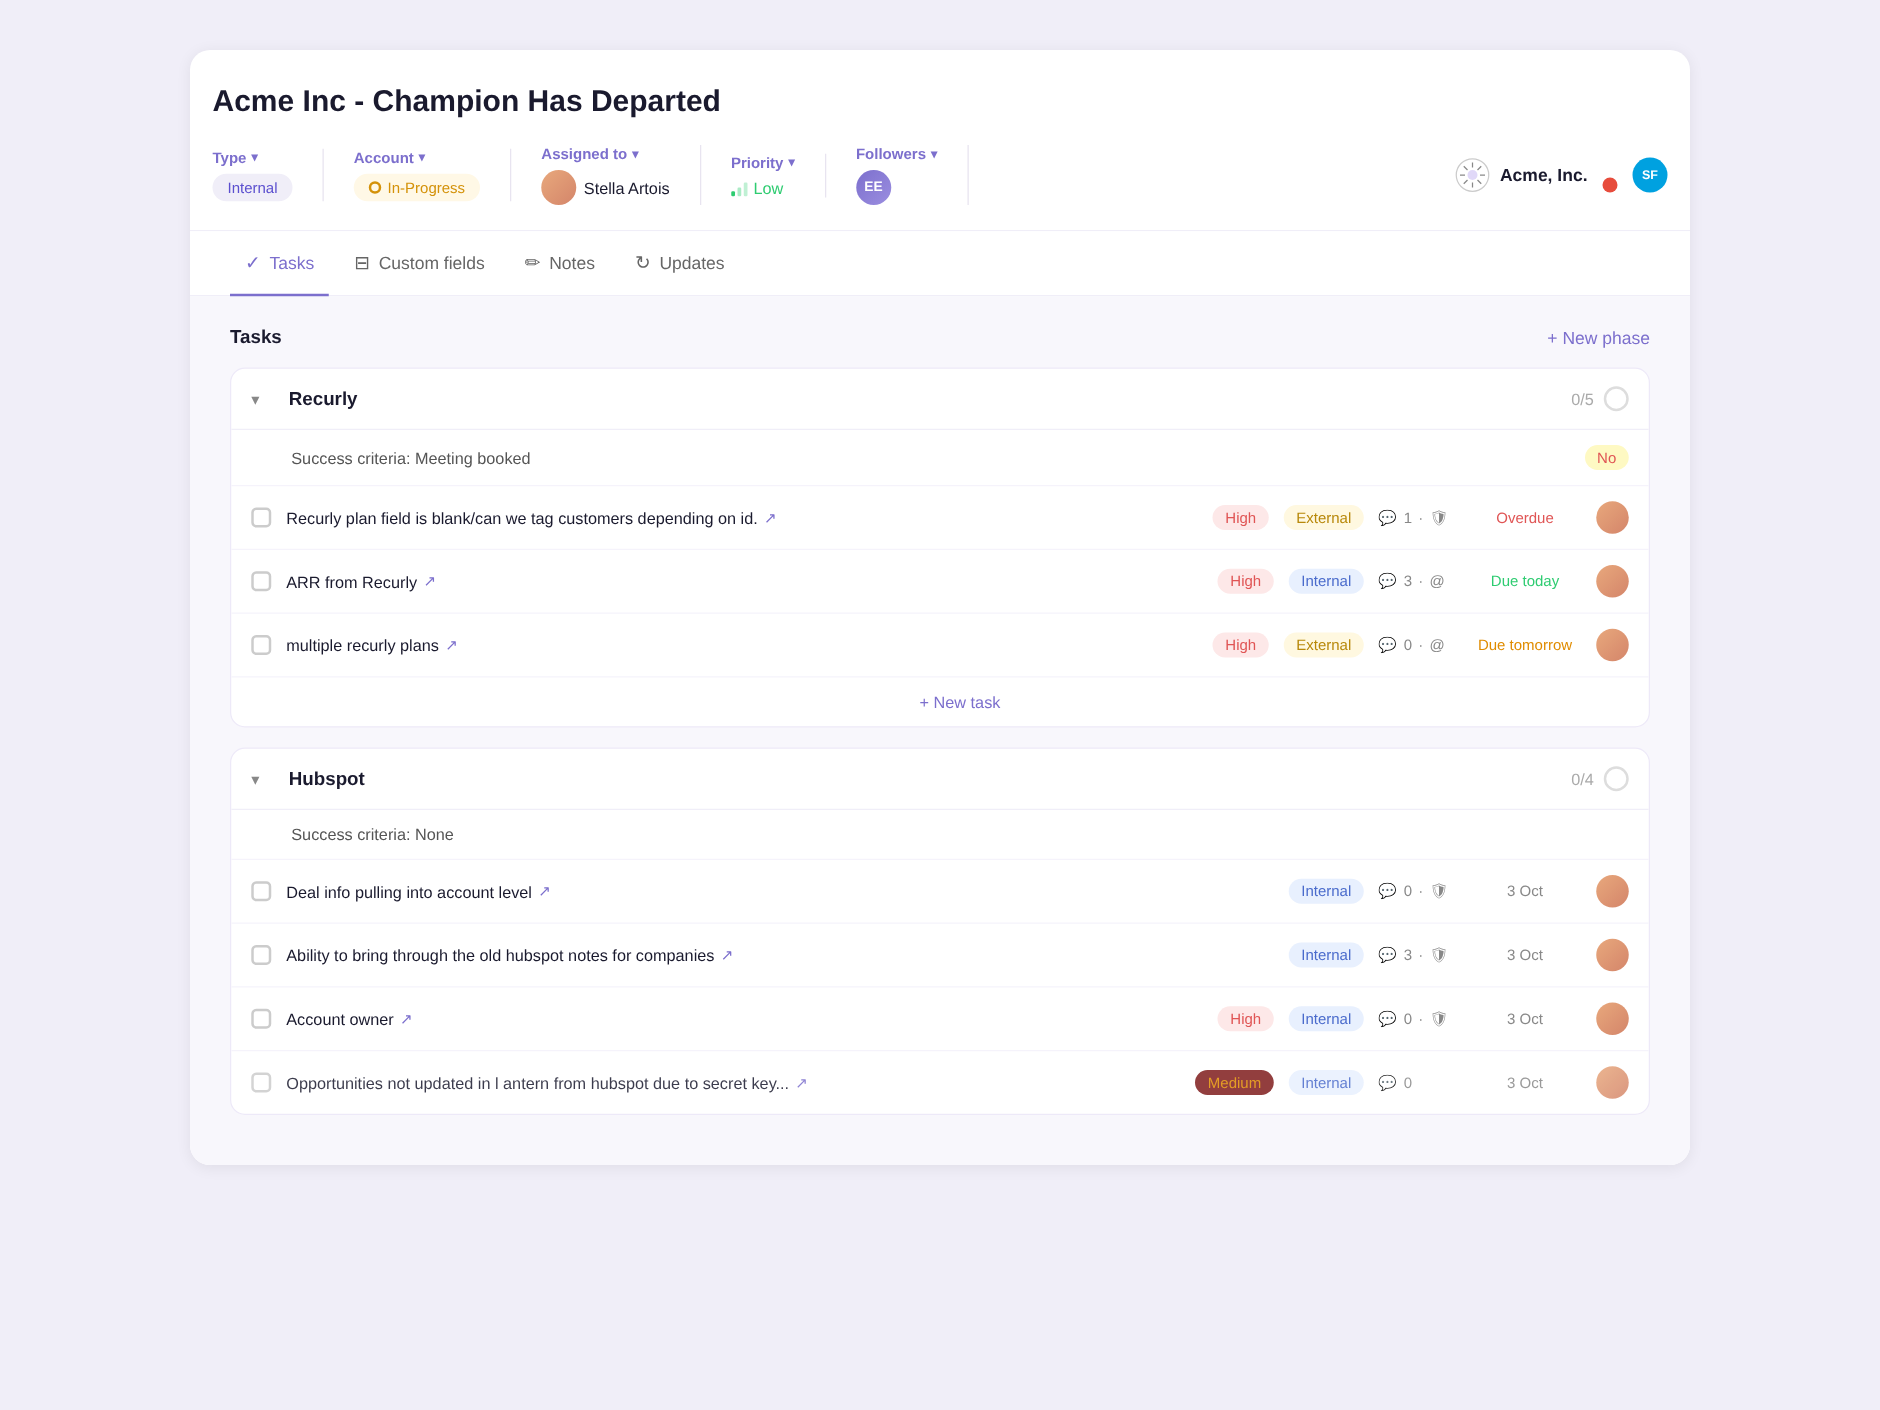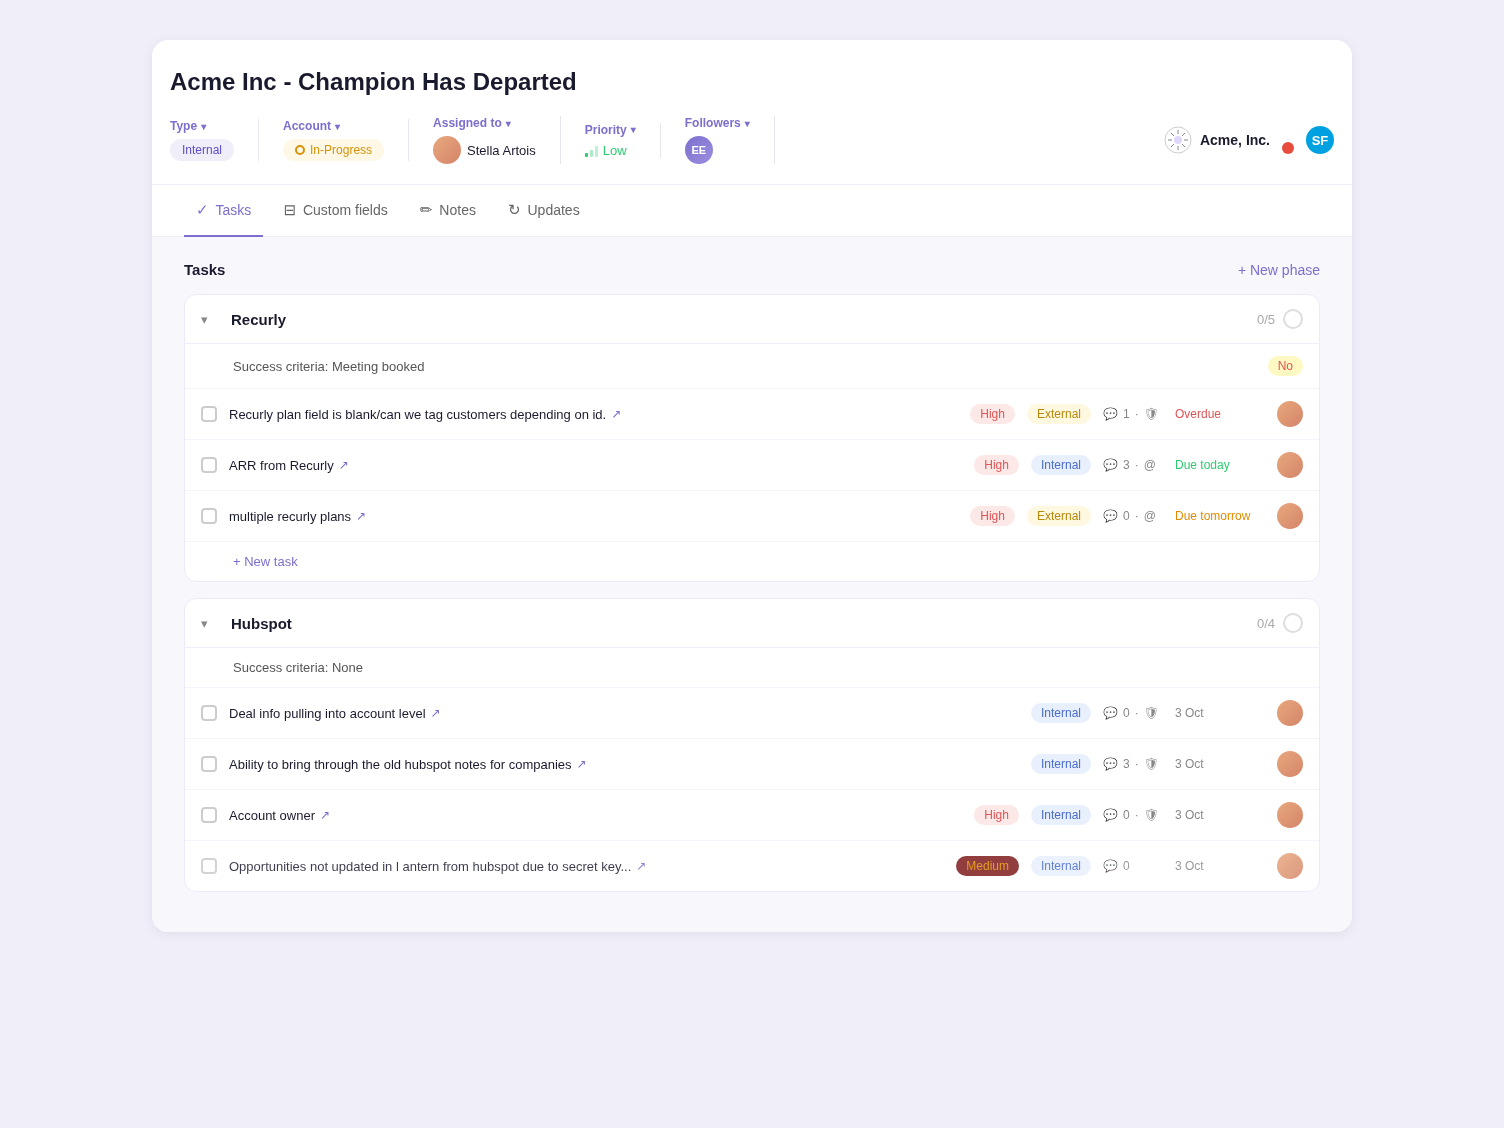--- a/index.html
+++ b/index.html
@@ -161,21 +161,21 @@
     }
     .salesforce-icon {
       width: 28px;
       height: 28px;
       background: #00a1e0;
       border-radius: 50%;
       display: flex;
       align-items: center;
       justify-content: center;
       color: #fff;
-      font-size: 13px;
+      font-size: 10px;
       font-weight: 700;
     }
     .stage-badges {
       display: flex;
       align-items: center;
       gap: 8px;
       margin-top: 8px;
     }
     .stage-badge {
       display: flex;
@@ -382,41 +382,42 @@
       align-items: center;
       gap: 5px;
       font-size: 12px;
       color: #888;
       min-width: 60px;
     }
     .task-due {
       font-size: 12px;
       font-weight: 500;
       min-width: 90px;
-      text-align: left;
+      text-align: center;
     }
     .due-overdue { color: #e05555; }
     .due-today { color: #2ecc71; }
     .due-tomorrow { color: #e08c00; }
     .due-date { color: #888; }
     .task-avatar {
       width: 26px;
       height: 26px;
       border-radius: 50%;
       background: linear-gradient(135deg, #e8a87c, #d4856a);
       flex-shrink: 0;
     }
     .new-task-btn {
       padding: 12px 16px 12px 48px;
       font-size: 13px;
       color: #7c6fcd;
       cursor: pointer;
       display: flex;
       align-items: center;
       gap: 5px;
+      justify-content: center;
     }
   </style>
 </head>
 <body>
 
 <div class="card">
 
   <div class="header">
     <h1 class="header-title">Acme Inc - Champion Has Departed</h1>
 

